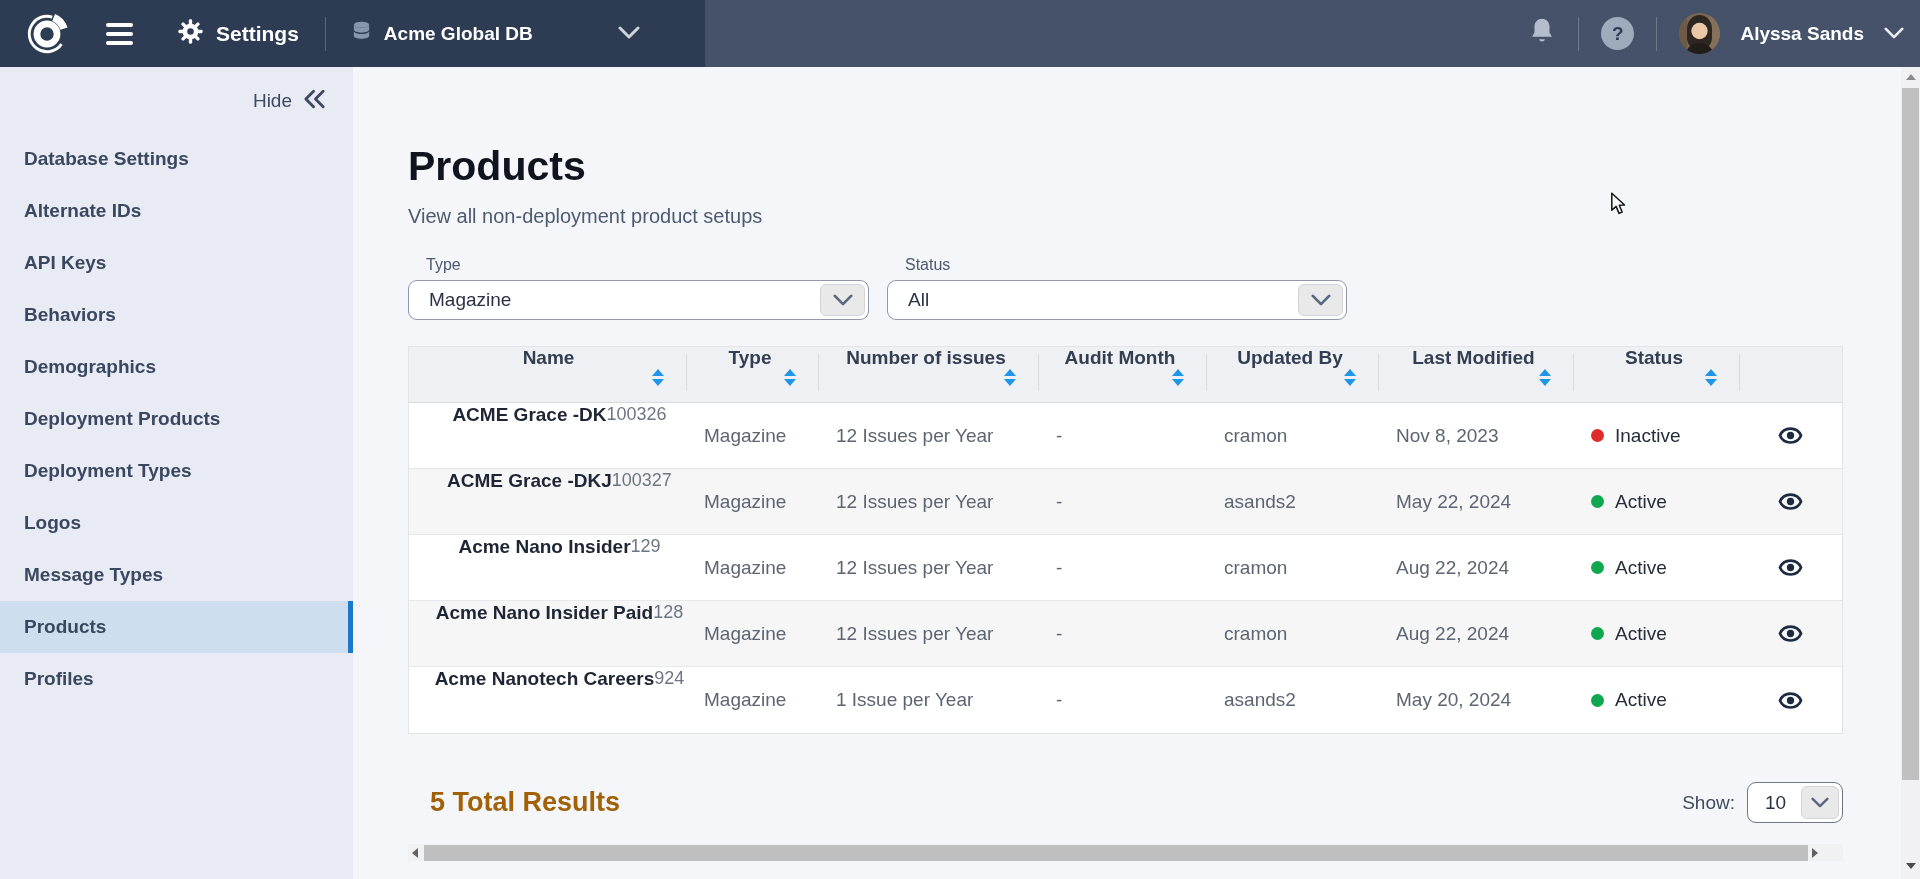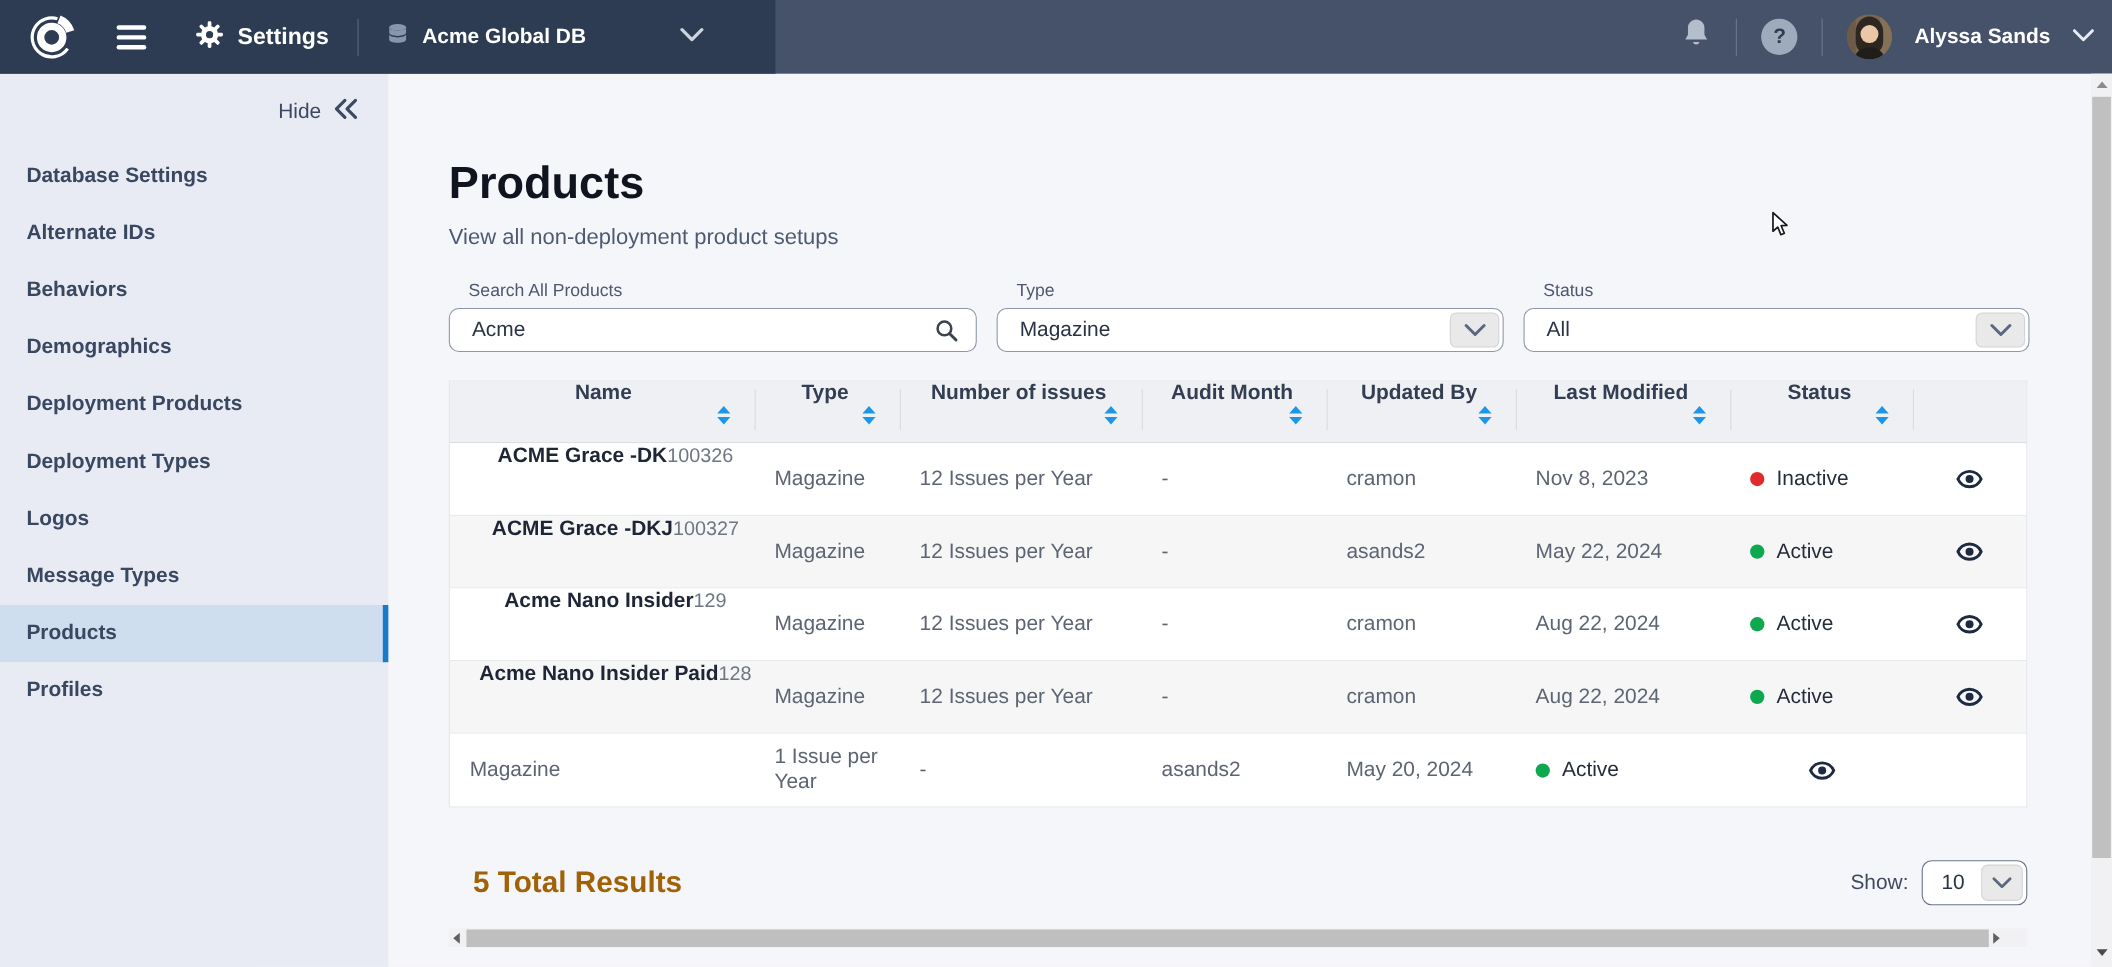--- a/index.html
+++ b/index.html
@@ -186,49 +186,38 @@
       <span>
         <svg width="25" height="20" viewBox="0 0 26 20" fill="none">
           <path d="M12 2 L4 10 L12 18" stroke="#3d4963" stroke-width="3" stroke-linecap="round" stroke-linejoin="round"></path>
           <path d="M22 2 L14 10 L22 18" stroke="#3d4963" stroke-width="3" stroke-linecap="round" stroke-linejoin="round"></path>
         </svg>
       </span>
     </div>
     <nav class="side-nav">
         <div class="side-item">Database Settings</div>
         <div class="side-item">Alternate IDs</div>
+        <div class="side-item">API Keys</div>
         <div class="side-item">Behaviors</div>
         <div class="side-item">Demographics</div>
         <div class="side-item">Deployment Products</div>
         <div class="side-item">Deployment Types</div>
         <div class="side-item">Logos</div>
         <div class="side-item">Message Types</div>
         <div class="side-item active">Products</div>
         <div class="side-item">Profiles</div>
       </nav>
   </aside>
 
   <main class="main">
     <h1 class="page-title">Products</h1>
     <p class="page-subtitle">View all non-deployment product setups</p>
 
     <div class="filters">
       <div class="field">
-        <span class="field-label">Search All Products</span>
-        <div class="search-wrap">
-          <input class="search-input" type="text" value="Acme" style="">
-          <span class="search-icon">
-            <svg width="23" height="23" viewBox="0 0 24 24" fill="none">
-              <circle cx="10" cy="10" r="6.5" stroke="#3c4350" stroke-width="2.4"></circle>
-              <path d="M15 15 L21 21" stroke="#3c4350" stroke-width="2.8" stroke-linecap="round"></path>
-            </svg>
-          </span>
-        </div>
-      </div>
-      <div class="field">
         <span class="field-label">Type</span>
         <div class="combo combo-type">
           <span class="combo-value">Magazine</span>
           <span class="combo-btn">
             <svg width="20" height="12" viewBox="0 0 22 13" fill="none">
                 <path d="M2 2 L11 11 L20 2" stroke="#5a6880" stroke-width="3" stroke-linecap="round" stroke-linejoin="round"></path>
               </svg>
           </span>
         </div>
       </div>
@@ -388,20 +377,24 @@
     <div class="td td-actions">
       <span class="eye">
         <svg width="25" height="25" viewBox="0 0 24 24">
           <path d="M12 5.3 C7.2 5.3 3.4 8.3 1.9 12 C3.4 15.7 7.2 18.7 12 18.7 C16.8 18.7 20.6 15.7 22.1 12 C20.6 8.3 16.8 5.3 12 5.3 Z" fill="none" stroke="#1c2a42" stroke-width="2.6"></path>
           <circle cx="12" cy="12" r="3.5" fill="#1c2a42"></circle>
         </svg>
       </span>
     </div>
   </div>
           <div class="tr">
+    <div class="td td-name">
+      <span class="nm">Acme Nanotech Careers</span>
+      <span class="pid">924</span>
+    </div>
     <div class="td">Magazine</div>
     <div class="td">1 Issue per Year</div>
     <div class="td">-</div>
     <div class="td">asands2</div>
     <div class="td">May 20, 2024</div>
     <div class="td">
       <span class="dot" style="background: rgb(14, 168, 78);"></span>
       <span class="st">Active</span>
     </div>
     <div class="td td-actions">

